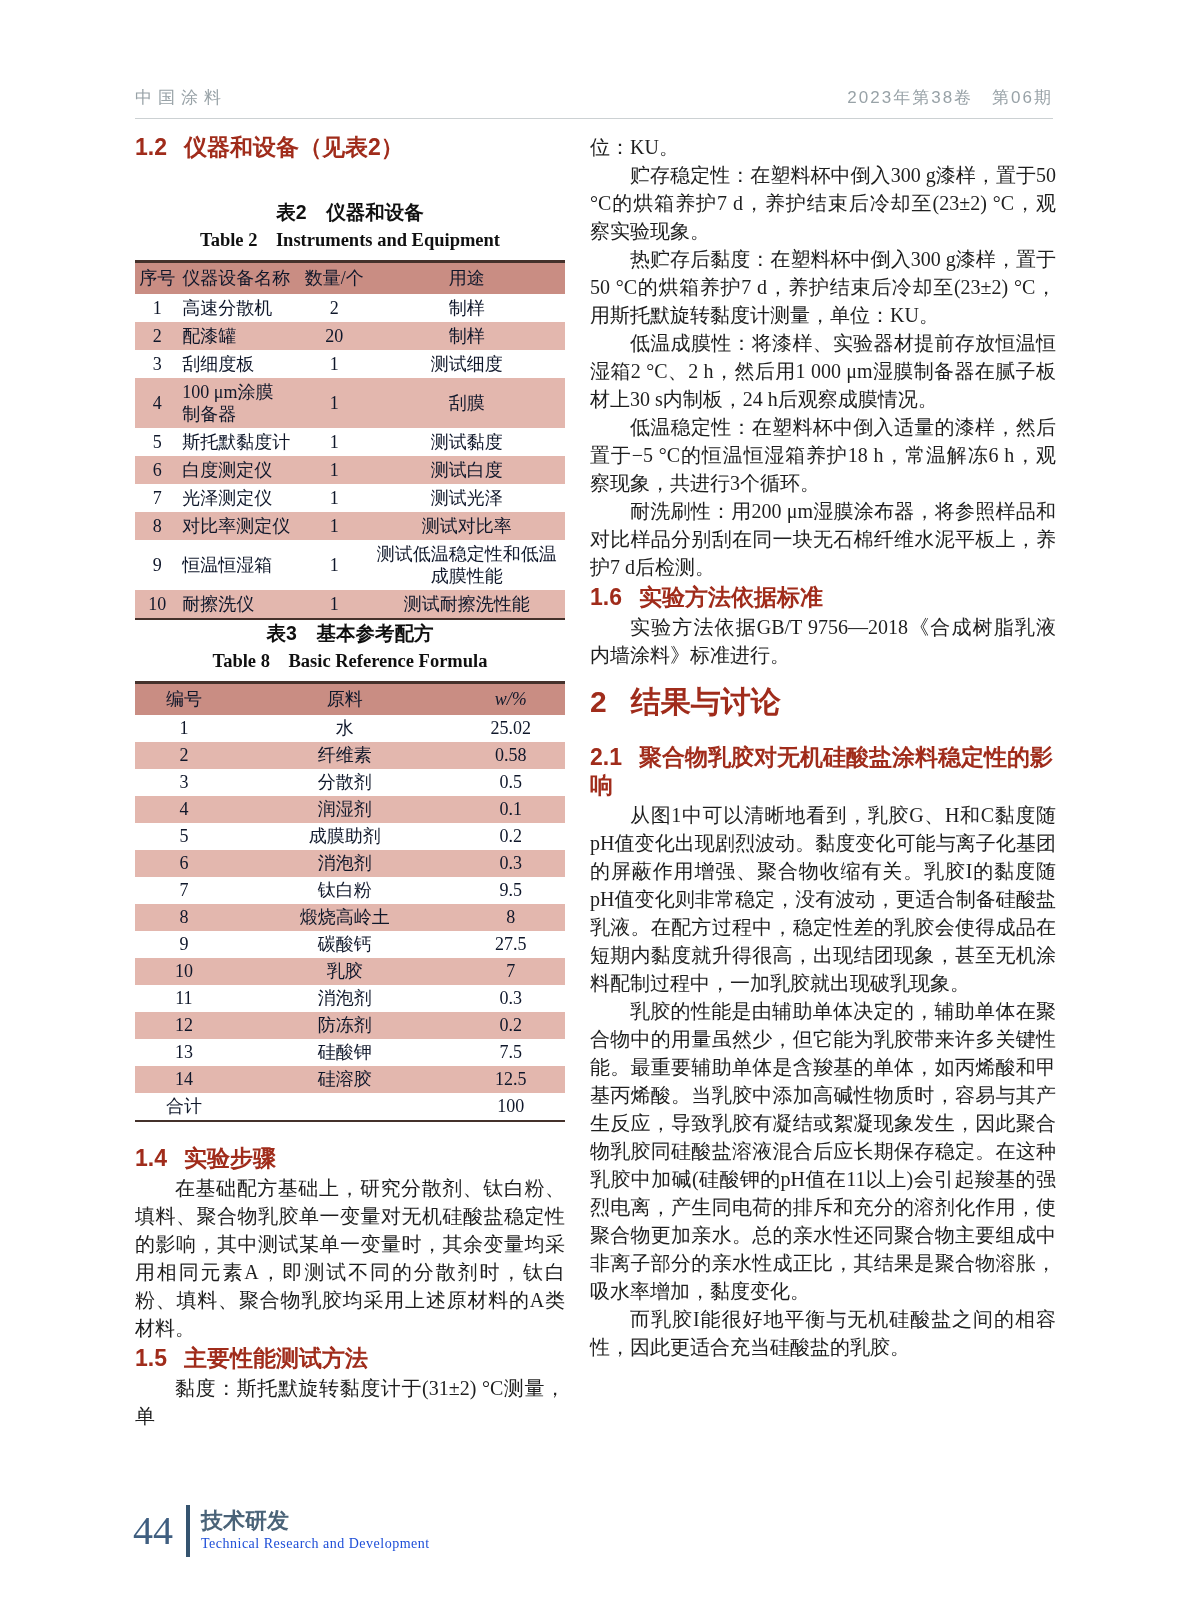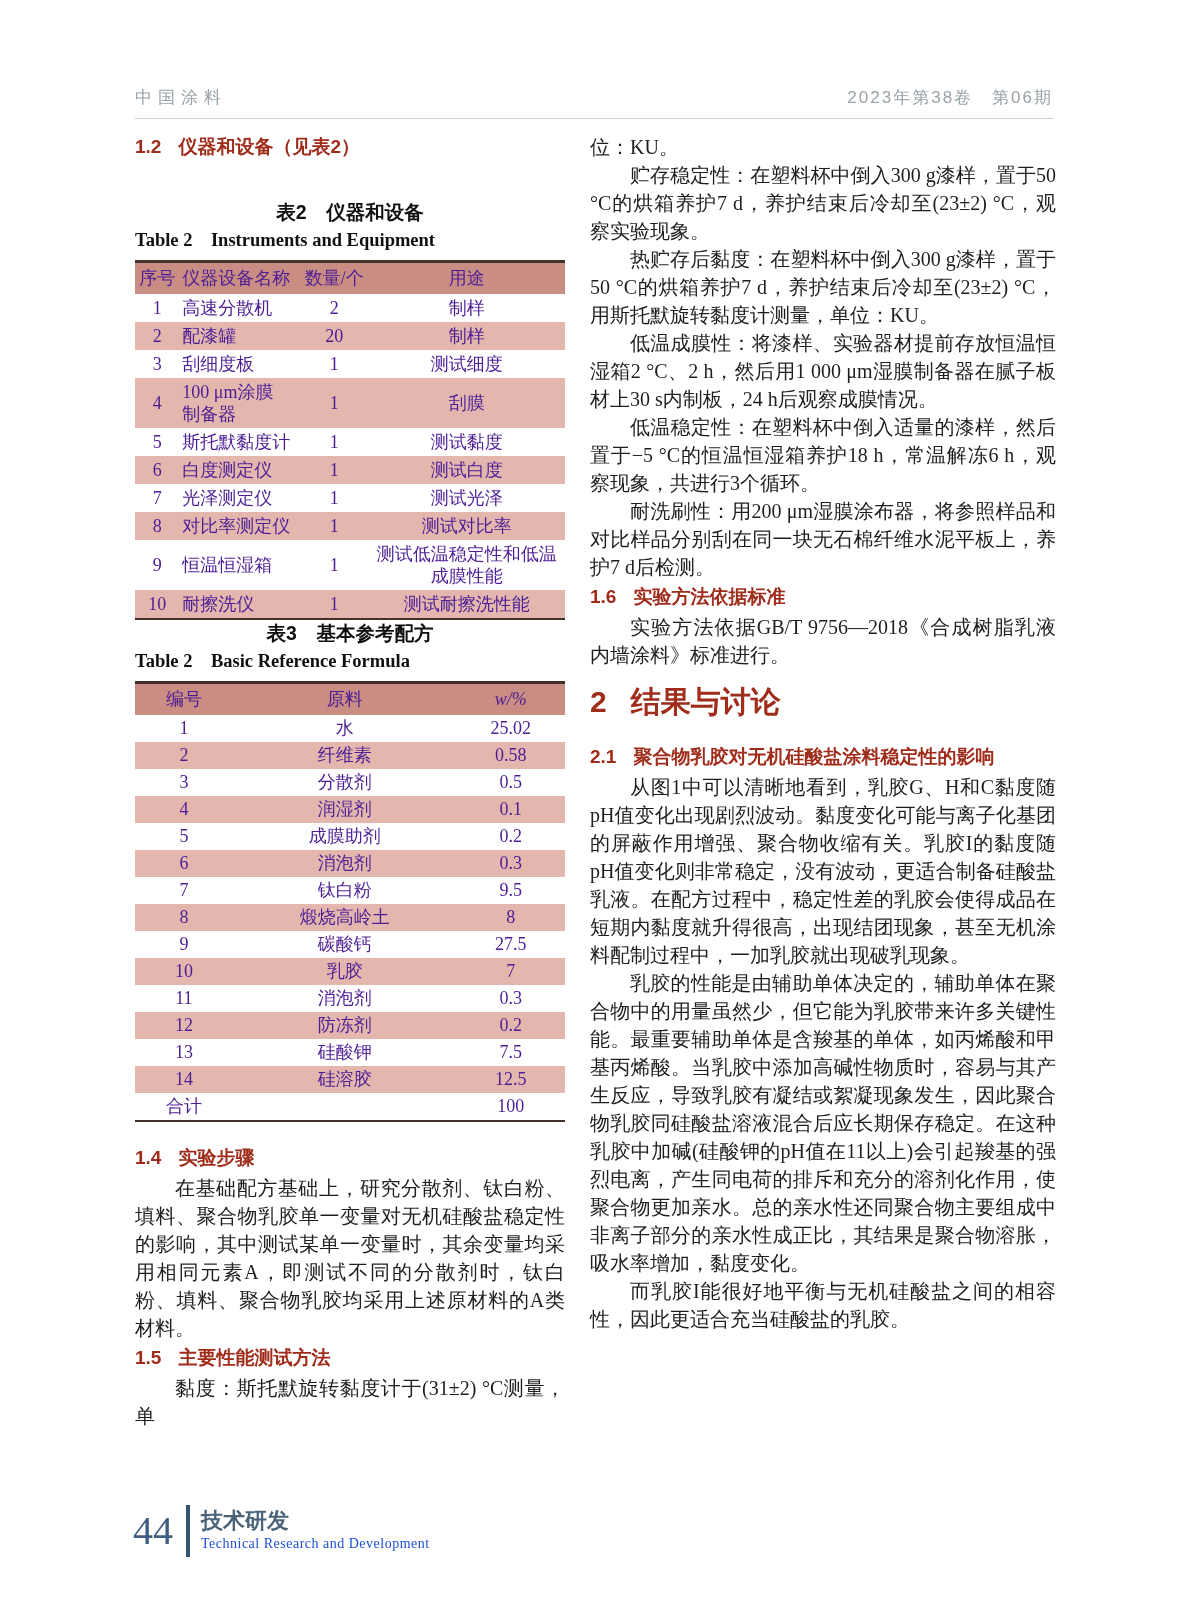--- a/index.html
+++ b/index.html
@@ -18,21 +18,21 @@
   .issue-info{letter-spacing:2px;}
   .head-rule{position:absolute;left:135px;top:118px;width:918px;height:0;border-top:1px solid #ccd1d3;}
 
   
   .col-left{position:absolute;left:135px;top:133px;width:430px;}
   .col-right{position:absolute;left:590px;top:133px;width:466px;}
 
   
   .sec-h{
     font-family:"Liberation Sans","DejaVu Sans",sans-serif;font-weight:700;
-    color:#a02c1b;font-size:19px;line-height:28px;margin:0;text-align:left;
+    color:#a02c1b;font-size:23px;line-height:28px;margin:0;text-align:left;
   }
   .sec-h .num{margin-right:17px;}
   .h2big{
     font-family:"Liberation Sans","DejaVu Sans",sans-serif;font-weight:700;
     color:#a02c1b;font-size:30px;line-height:42px;margin:12px 0 20px;
   }
   .h2big .num{margin-right:24px;}
   #h12{margin:0 0 38px;}
   #h13{margin:24px 0 36px;}
   #h14{margin:22px 0 2px;}
@@ -46,28 +46,28 @@
     font-family:"Liberation Serif","DejaVu Serif",serif;color:#1e1e1e;
   }
   .para.noindent{text-indent:0;}
 
   
   .cap-cn{
     text-align:center;font-family:"Liberation Sans","DejaVu Sans",sans-serif;
     font-weight:700;font-size:19.5px;line-height:26px;margin:0 0 3px;color:#101010;
   }
   .cap-en{
-    text-align:left;font-family:"Liberation Serif","DejaVu Serif",serif;
+    text-align:center;font-family:"Liberation Serif","DejaVu Serif",serif;
     font-weight:700;font-size:18.5px;line-height:25px;margin:0 0 7px;color:#101010;
   }
 
   
   .datatable{
     width:100%;border-collapse:collapse;table-layout:auto;
-    font-family:"Liberation Serif","DejaVu Serif",serif;font-size:18px;color:#4c1d95;
+    font-family:"Liberation Serif","DejaVu Serif",serif;font-size:18px;color:#0f172a;
   }
   .datatable thead th{
     background:#c98d83;font-weight:400;padding:4px 3px;line-height:23px;
     border-top:3px solid #44312b;text-align:center;
   }
   .datatable tbody td{
     padding:3px 3px;text-align:center;white-space:pre-line;line-height:22px;
   }
   .tbl3 tbody td{line-height:21px;}
   .datatable tbody tr:nth-child(even){background:#e3b7ae;}
@@ -182,21 +182,21 @@
             <td>10</td>
             <td>耐擦洗仪</td>
             <td>1</td>
             <td>测试耐擦洗性能</td>
           </tr>
         </tbody>
     </table>
 
 
     <p class="cap-cn">表3　基本参考配方</p>
-    <p class="cap-en">Table 2　Basic Reference Formula</p>
+    <p class="cap-en">Table 8　Basic Reference Formula</p>
 
     <table class="datatable tbl3">
       <thead>
         <tr>
           <th>编号</th>
           <th>原料</th>
           <th class="italic-head">w/%</th>
         </tr>
       </thead>
       <tbody>

